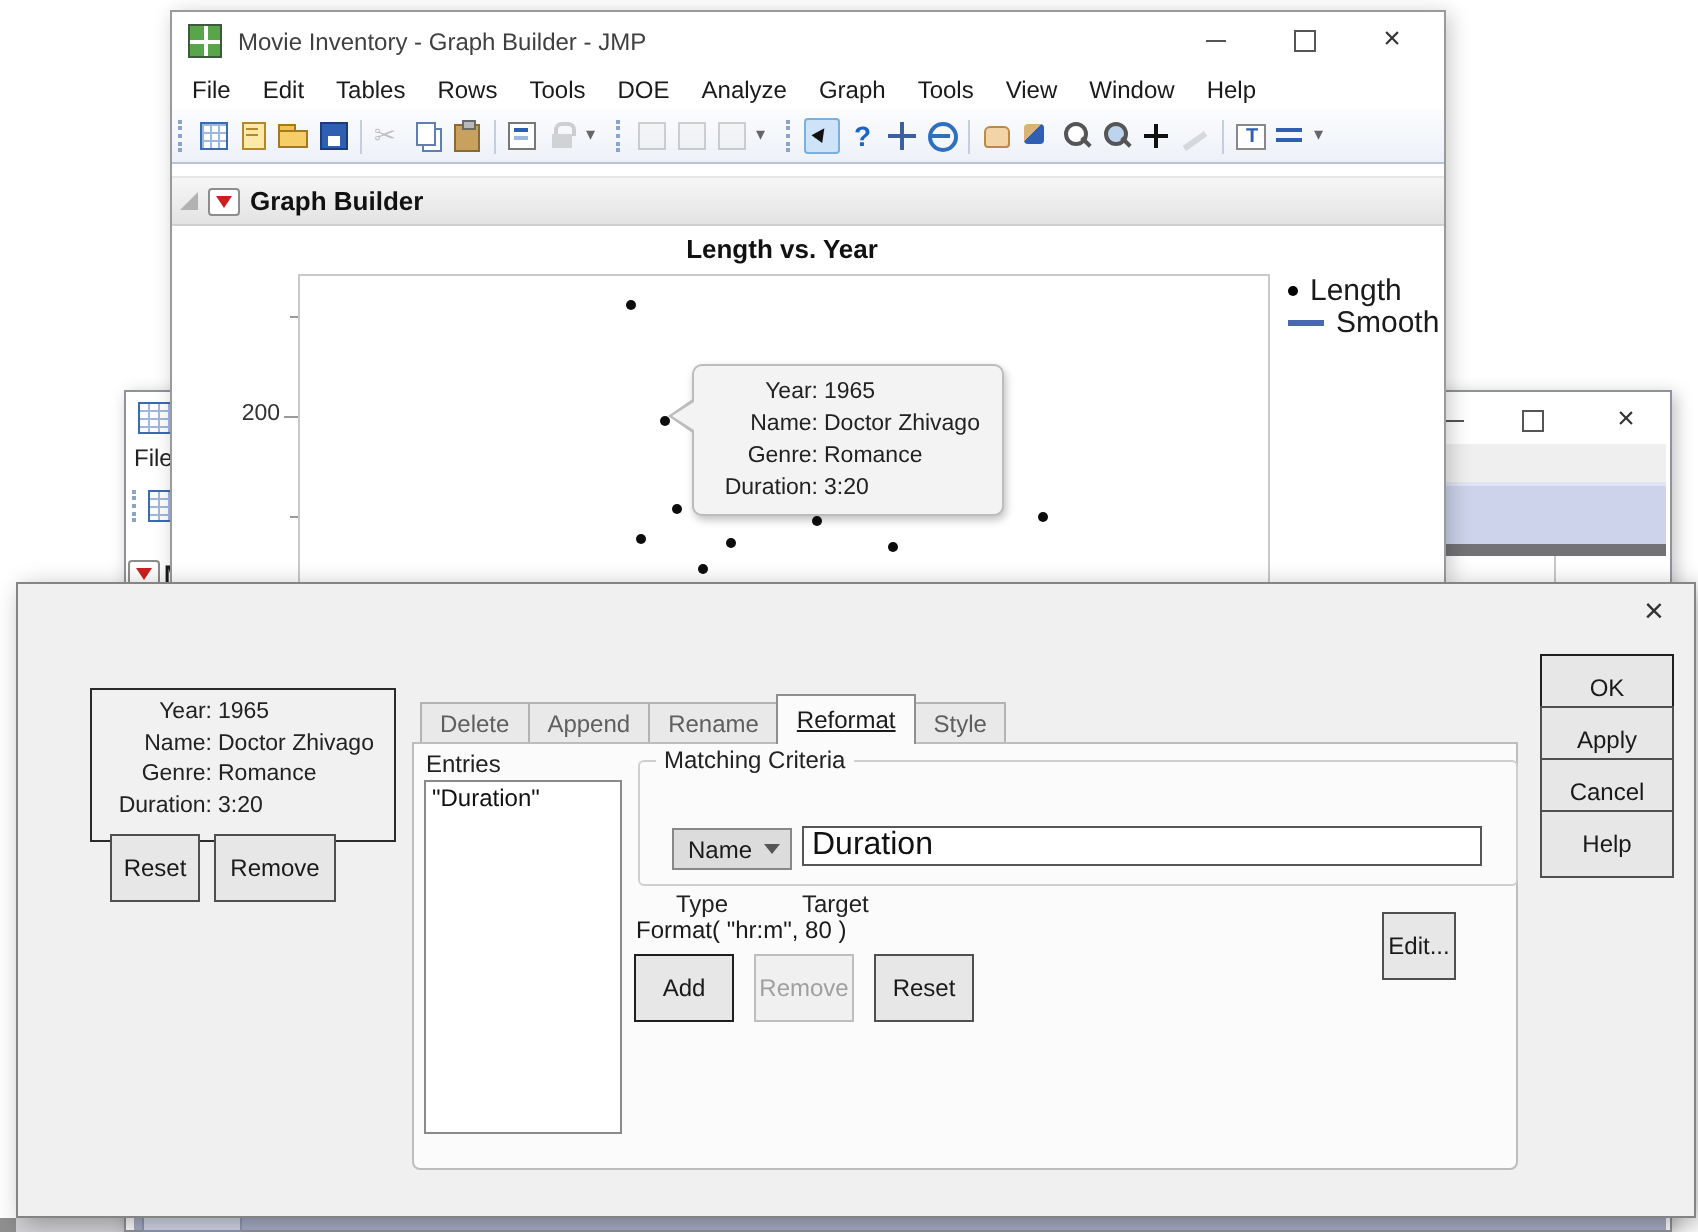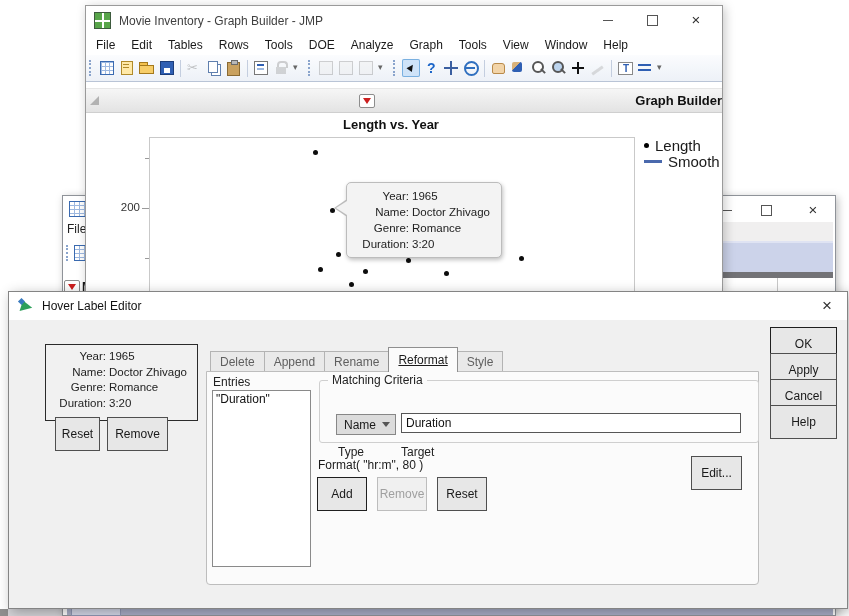--- a/index.html
+++ b/index.html
@@ -98,21 +98,21 @@
   .i-annotate-plus::after{left:3px;top:8px;width:12px;height:2px;background:#111;}
   .i-pencil::before{left:2px;top:10px;width:13px;height:3px;background:#aaa;transform:rotate(-35deg);}
   .i-text-box::before{left:2px;top:3px;width:13px;height:11px;background:#fff;border:1px solid #888;}
   .i-text-box::after{content:"T";left:7px;top:4px;font-size:10px;font-weight:bold;color:#2f5fb3;}
   .i-line-annotation::before{left:2px;top:5px;width:13px;height:9px;
       background:repeating-linear-gradient(to bottom,#2f5fb3 0 2px,transparent 2px 5px);}
   .i-overflow{width:10px;}
   .i-overflow::before{content:"▾";left:1px;top:3px;font-size:9px;color:#666;}
 
   .panel-header{position:absolute;left:0;top:82px;right:0;height:23px;display:flex;align-items:center;gap:5px;
-      background:linear-gradient(#f6f6f6,#e3e3e3);border-top:1px solid #e6e6e6;border-bottom:1px solid #cfcfcf;padding-left:4px;justify-content:space-between;}
+      background:linear-gradient(#f6f6f6,#e3e3e3);border-top:1px solid #e6e6e6;border-bottom:1px solid #cfcfcf;padding-left:4px;}
   .disclosure{width:0;height:0;border-left:9px solid transparent;border-bottom:9px solid #b2b2b2;flex:none;}
   .panel-header .ph-text{font-size:13px;font-weight:bold;color:#111;}
 
   .chart-title{position:absolute;left:63px;top:111px;width:484px;text-align:center;font-size:13px;font-weight:bold;color:#111;}
   #plot-area{position:absolute;left:63px;top:131px;width:484px;height:154px;background:#fff;border:1px solid #c9c9c9;}
   .dot{position:absolute;width:5px;height:5px;border-radius:50%;background:#0d0d0d;}
   .ytick-label{position:absolute;left:18px;top:195px;width:36px;text-align:right;font-size:11.5px;color:#333;}
   .ytick{position:absolute;background:#9a9a9a;height:1px;}
   .ytick.major{left:56px;top:202px;width:7px;}
   .ytick.minor1{left:59px;top:152px;width:4px;}
@@ -160,23 +160,23 @@
   .groupbox{position:absolute;left:112px;top:8px;width:438px;height:61px;border:1px solid #cfcfcf;border-radius:3px;}
   .groupbox .gb-label{position:absolute;left:8px;top:-8px;background:#fbfbfb;padding:0 4px;font-size:12px;color:#222;}
   .fld-label{position:absolute;font-size:12px;color:#222;margin-top:48px;}
   #type-label{left:131px;top:25px;}
   #target-label{left:194px;top:25px;}
   .combo{position:absolute;left:129px;top:42px;width:58px;height:19px;background:#dcdcdc;border:1px solid #878787;
       display:flex;align-items:center;font-size:12px;}
   .combo .combo-val{margin-left:7px;flex:1;}
   .combo-arrow{border-left:4px solid transparent;border-right:4px solid transparent;border-top:5px solid #555;margin-right:5px;flex:none;}
   .txt{position:absolute;left:194px;top:41px;width:330px;height:16px;border:1px solid #565656;background:#fff;
-      font-size:12px;font-family:inherit;padding:1px 4px;color:#111;}
+      font-size:16px;font-family:inherit;padding:1px 4px;color:#111;}
   .format-text{position:absolute;left:111px;top:86px;font-size:12px;color:#1a1a1a;}
-  #btn-edit{left:484px;top:84px;width:51px;height:19px;}
+  #btn-edit{left:484px;top:84px;width:37px;height:19px;}
   #dlg-action-buttons{position:absolute;left:110px;top:105px;height:20px;}
   .act-btn{position:static;width:50px;height:19px;margin-right:10px;display:inline-flex;}
   #dlg-side-buttons .side-btn{left:761px;width:67px;height:20px;}
 </style>
 </head>
 <body>
 
 <div id="desk-frag"></div>
 
 <div class="win" id="mid-window">
@@ -325,24 +325,20 @@
         <div class="tv">Doctor Zhivago</div>
         <div class="tl">Genre:</div>
         <div class="tv">Romance</div>
         <div class="tl">Duration:</div>
         <div class="tv">3:20</div>
       </div>
   </div>
 </div>
 
 <div class="win" id="dialog">
-  <div class="titlebar">
-    <span class="hle-icon"></span>
-    <span class="dlg-title">Hover Label Editor</span>
-  </div>
   <div class="dlg-close"></div>
 
   <div class="preview-box">
     <div class="rowsgrid">
         <div class="tl">Year:</div>
         <div class="tv">1965</div>
         <div class="tl">Name:</div>
         <div class="tv">Doctor Zhivago</div>
         <div class="tl">Genre:</div>
         <div class="tv">Romance</div>

